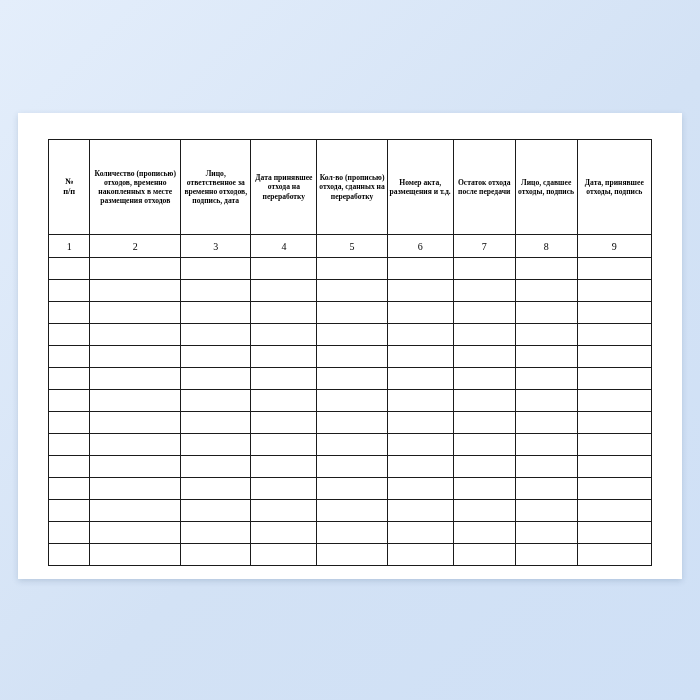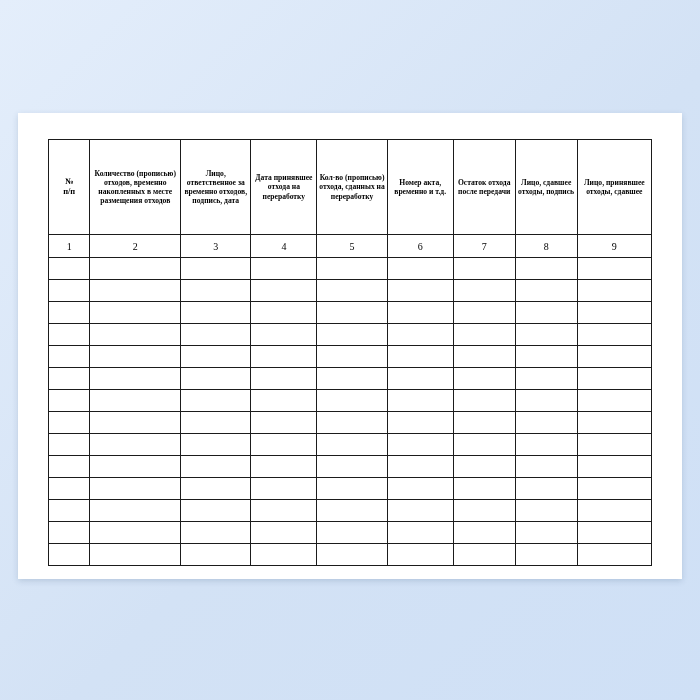--- a/index.html
+++ b/index.html
@@ -100,30 +100,30 @@
               <th>
                 <span class="head-line">Лицо, ответственное за временно отходов, подпись, дата</span>
               </th>
               <th>
                 <span class="head-line">Дата принявшее отхода на переработку</span>
               </th>
               <th>
                 <span class="head-line">Кол-во (прописью) отхода, сданных на переработку</span>
               </th>
               <th>
-                <span class="head-line">Номер акта, временно и т.д.</span>
+                <span class="head-line">Номер акта, размещения и т.д.</span>
               </th>
               <th>
                 <span class="head-line">Остаток отхода после передачи</span>
               </th>
               <th>
                 <span class="head-line">Лицо, сдавшее отходы, подпись</span>
               </th>
               <th>
-                <span class="head-line">Лицо, принявшее отходы, сдавшее</span>
+                <span class="head-line">Дата, принявшее отходы, подпись</span>
               </th>
             </tr>
         </thead>
         <tbody id="table-body">
             <tr class="numbers">
               <td>1</td>
               <td>2</td>
               <td>3</td>
               <td>4</td>
               <td>5</td>

